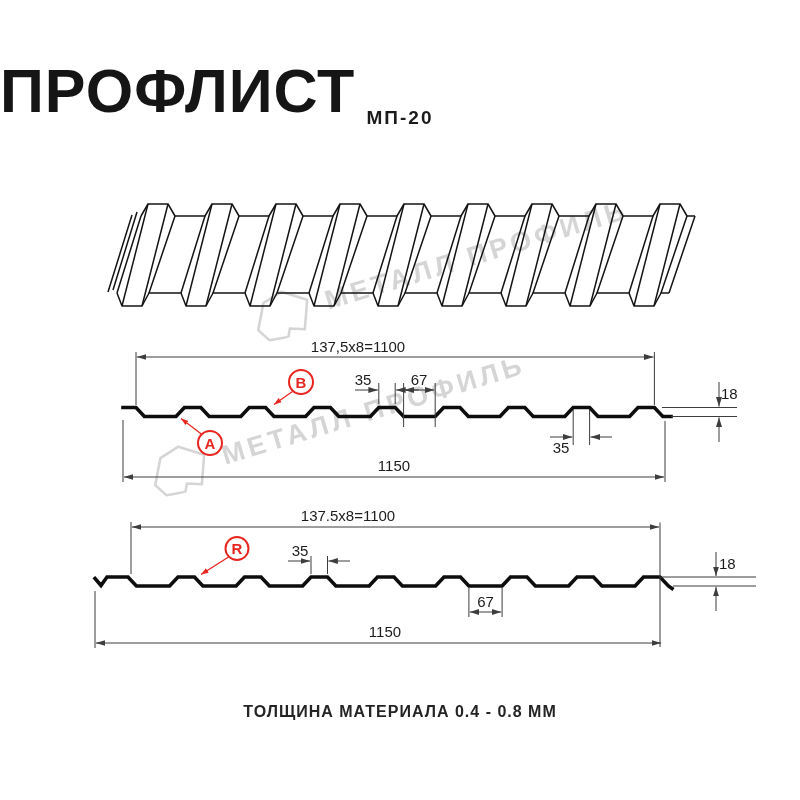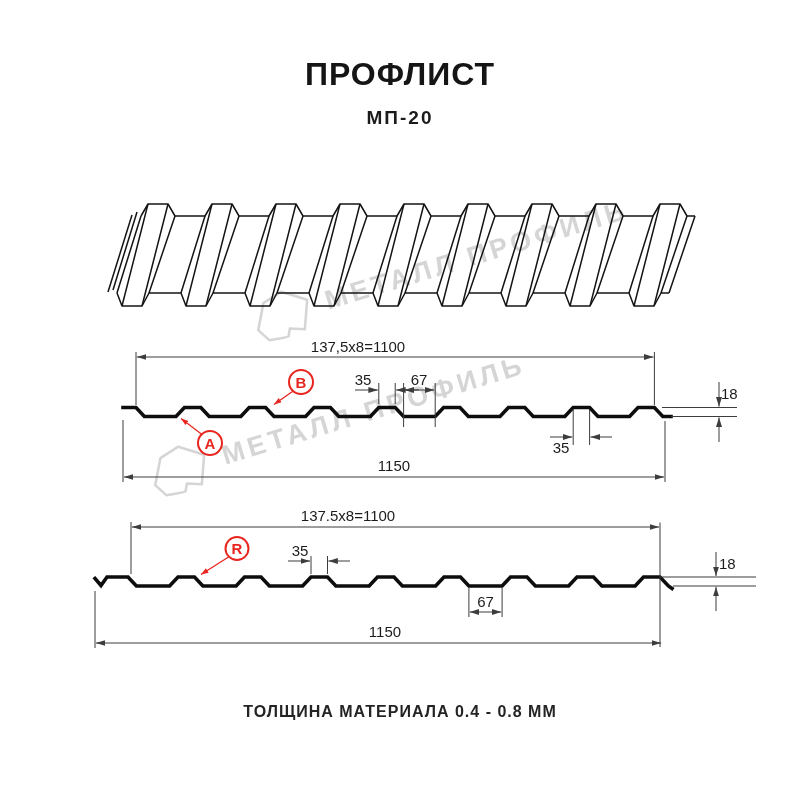--- a/index.html
+++ b/index.html
@@ -1,19 +1,19 @@
 <!DOCTYPE html>
 <html><head>
 <meta charset="utf-8">
 <style>
   html,body{margin:0;padding:0;background:#ffffff;}
   .canvas{position:relative;width:800px;height:800px;background:#ffffff;overflow:hidden;
           font-family:"Liberation Sans",sans-serif;}
-  .title{position:absolute;top:56px;left:0;right:0;text-align:center;
-         font-size:32px;font-weight:800;letter-spacing:1px;color:#151515;z-index:3;}
+  .title{position:absolute;top:56px;left:0;right:0;text-align:left;
+         font-size:61px;font-weight:800;letter-spacing:1px;color:#151515;z-index:3;}
   .subtitle{position:absolute;top:107px;left:0;right:0;text-align:center;
          font-size:19px;font-weight:700;letter-spacing:2px;color:#1b1b1b;z-index:3;}
   .footer{position:absolute;top:703px;left:0;right:0;text-align:center;
          font-size:16px;font-weight:600;letter-spacing:1px;color:#242424;z-index:3;}
   .wm{position:absolute;display:flex;align-items:center;gap:14px;z-index:1;
       transform:rotate(-17deg);transform-origin:0 50%;white-space:nowrap;}
   .wm1{left:251px;top:300px;}
   .wm2{left:148px;top:455px;}
   .wm-text{font-size:27px;font-weight:700;letter-spacing:4px;color:#d5d5d5;}
   .art{position:absolute;left:0;top:0;z-index:2;}

